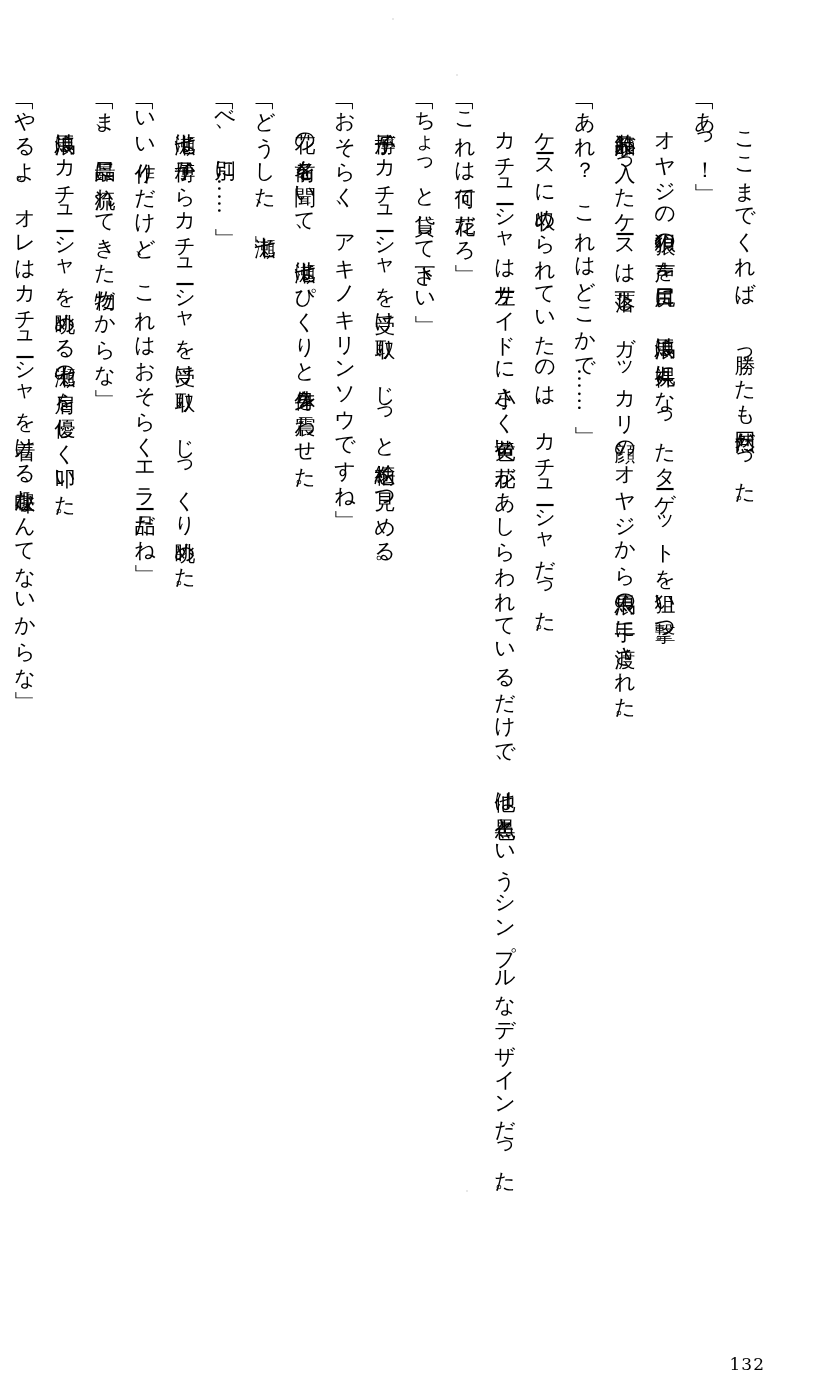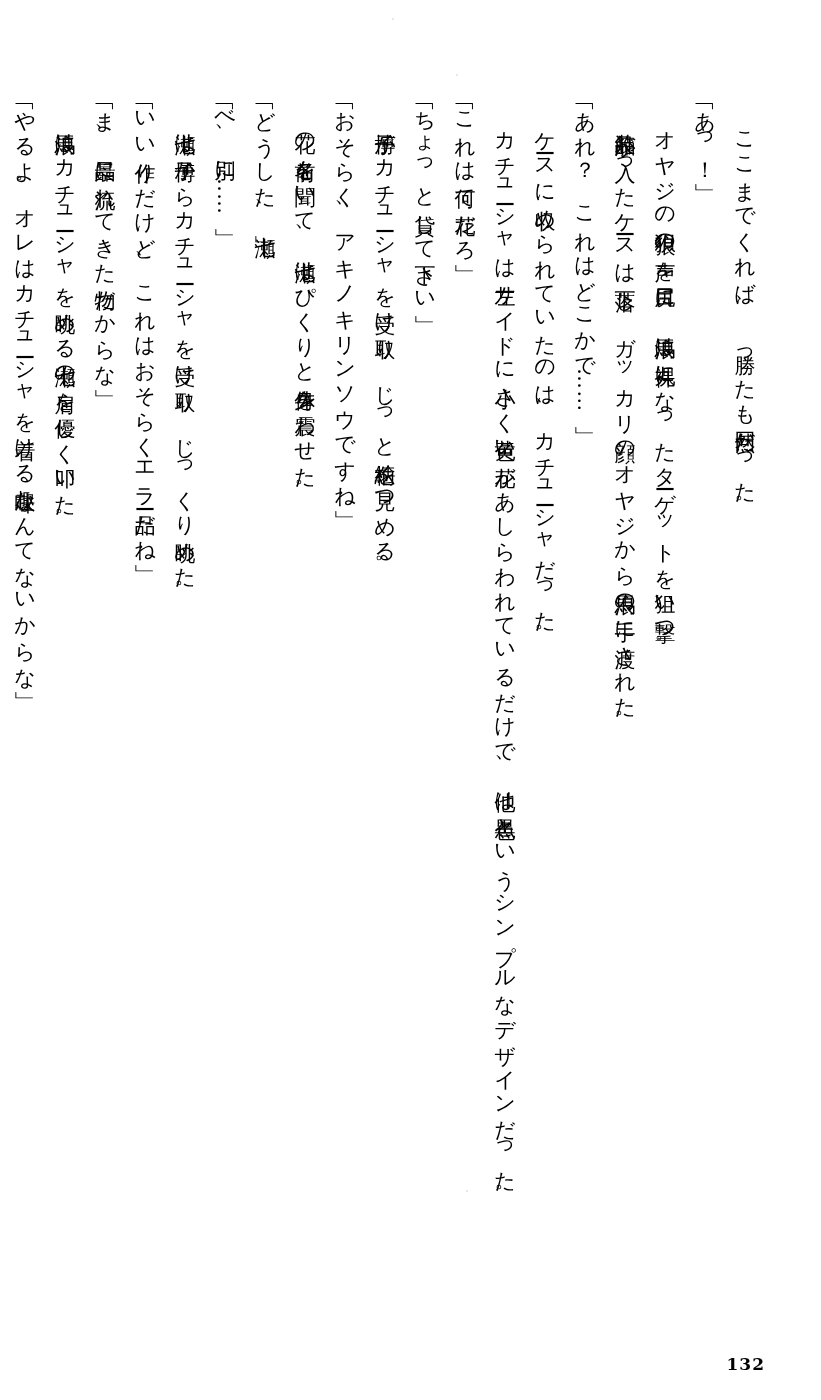--- a/index.html
+++ b/index.html
@@ -51,21 +51,20 @@
     text-indent: 21px;
   }
 
   #page-number {
     position: absolute;
     right: 56px;
     bottom: 26px;
     font-size: 17px;
     letter-spacing: 1px;
     font-family: "DejaVu Serif", "Liberation Serif", serif;
-    font-weight: bold;
   }
 
   
   .speck {
     position: absolute;
     background: #c8c8c8;
     border-radius: 50%;
     width: 2px;
     height: 2px;
     opacity: .55;

